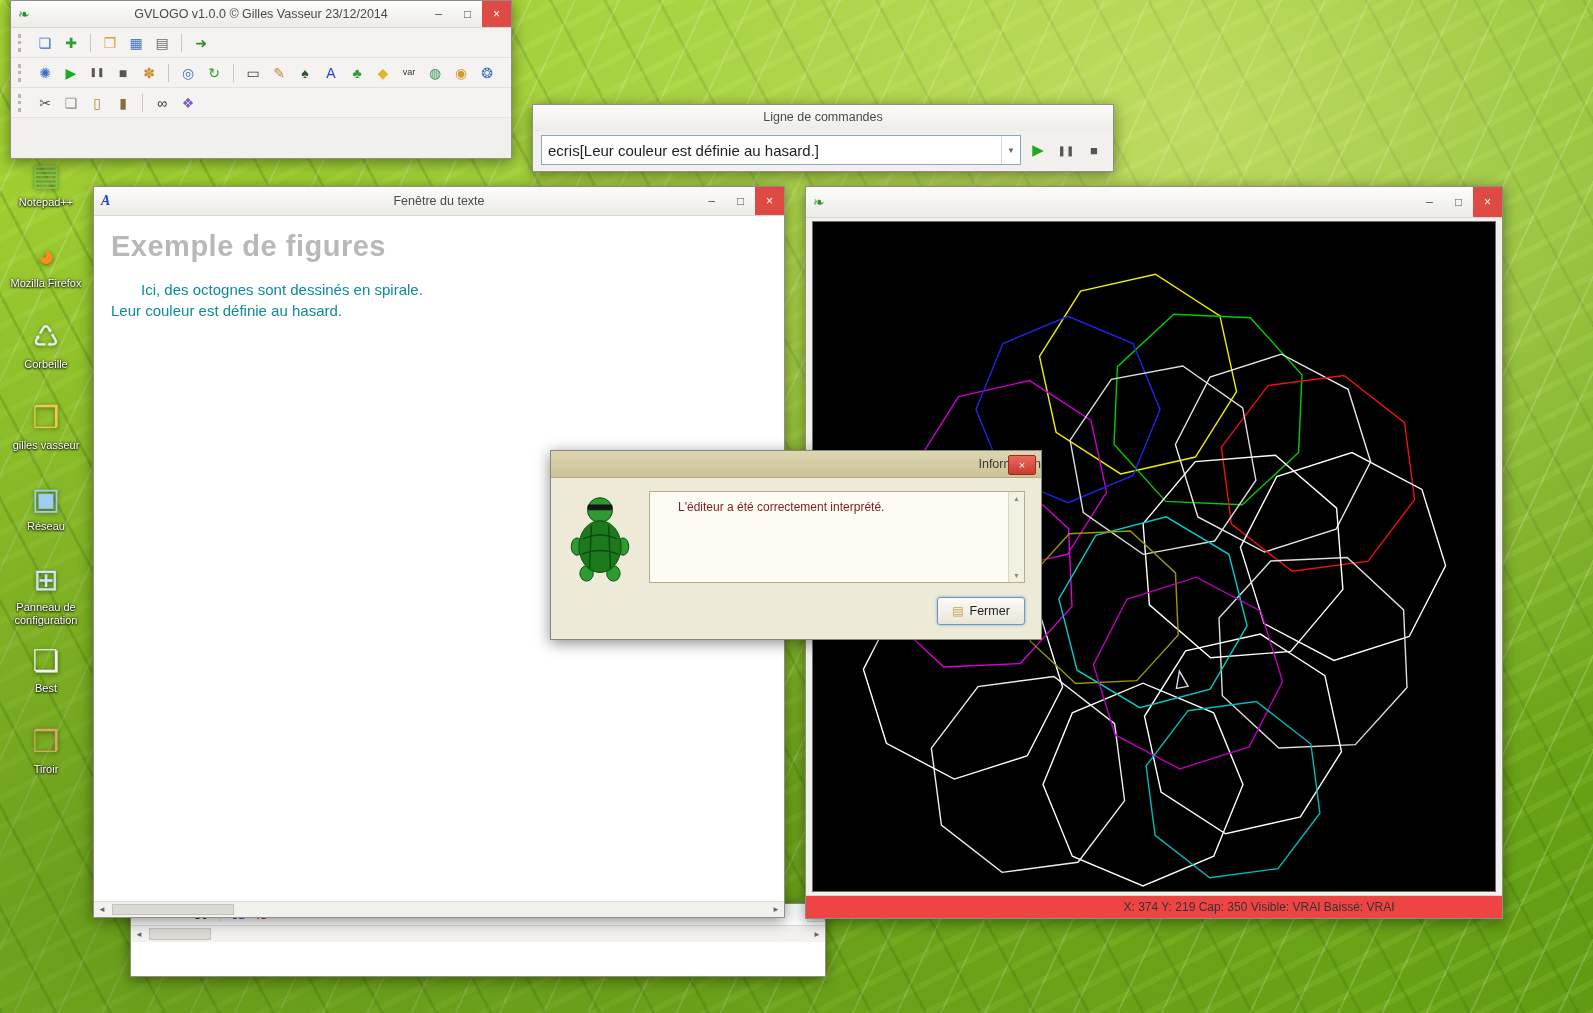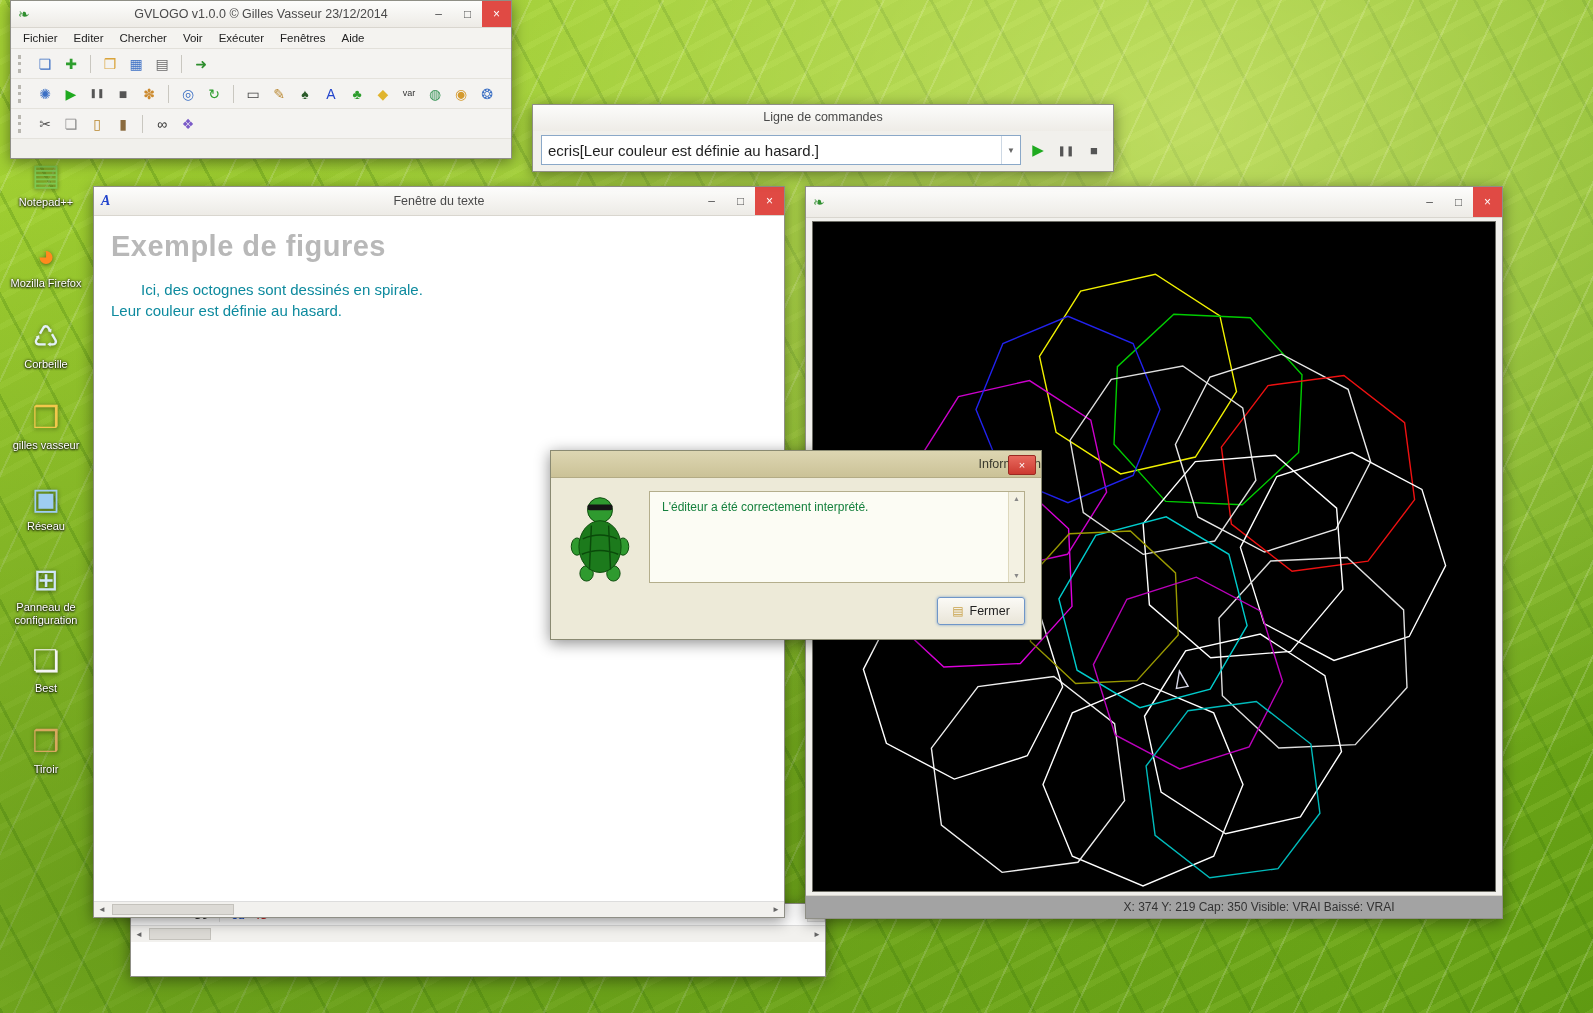--- a/index.html
+++ b/index.html
@@ -17,21 +17,21 @@
   
   .win{position:absolute;background:#f1f0ec;border:1px solid #8f8f86;box-shadow:0 3px 14px rgba(0,0,0,.45);}
   .titlebar{height:26px;display:flex;align-items:center;position:relative;
     background:linear-gradient(#fdfdfc,#edebe6);border-bottom:1px solid #d9d6cf;}
   .titlebar .wicon{margin-left:7px;z-index:2;font-size:14px;line-height:1;}
   .title-center{position:absolute;left:0;right:0;text-align:center;font-size:12.5px;color:#4a4a4a;}
   .winbtns{margin-left:auto;display:flex;height:100%;z-index:2;}
   .winbtn{width:29px;height:100%;display:flex;align-items:center;justify-content:center;
     font-size:12px;color:#555;}
   .winbtn.close{background:#e04a44;color:#fff;}
-  .statusbar{position:absolute;left:0;right:0;bottom:0;height:22px;background:#a3a3a3;
+  .statusbar{position:absolute;left:0;right:0;bottom:0;height:22px;background:#ef4444;
     border-top:1px solid #d8d6cf;font-size:12px;color:#333;display:flex;align-items:center;}
   .grip{position:absolute;right:1px;bottom:1px;width:14px;height:14px;
     background:repeating-linear-gradient(135deg,#bbb 0 2px,transparent 2px 5px);}
   
   .dicons{position:absolute;left:4px;top:156px;width:84px;display:flex;flex-direction:column;z-index:1;}
   .dicon{height:81px;display:flex;flex-direction:column;align-items:center;}
   .dicon-img{font-size:30px;line-height:38px;height:40px;filter:drop-shadow(0 1px 2px rgba(0,0,0,.5));}
   .dicon-label{font-size:11px;color:#fff;text-align:center;text-shadow:0 1px 2px #000, 0 0 3px #000;line-height:13px;}
   
   #main-window{left:10px;top:0;width:500px;height:157px;z-index:4;}
@@ -79,21 +79,21 @@
   .turtle-area svg{display:block;width:100%;height:100%;}
   #turtle-window .statusbar{justify-content:center;padding-left:210px;}
   
   #info-dialog{left:550px;top:450px;width:490px;height:188px;z-index:9;background:#edead8;border:1px solid #8a8a72;}
   #info-dialog .titlebar{height:26px;background:linear-gradient(#ddd6b2,#cbc297);border-bottom:1px solid #b3ab85;}
   #info-dialog .title-center{color:#3a3a2e;text-align:right;}
   .dlg-close{position:absolute;right:5px;top:4px;width:26px;height:18px;background:linear-gradient(#e86a5e,#cc3a30);
     color:#fff;font-size:11px;display:flex;align-items:center;justify-content:center;border:1px solid #9a2a22;border-radius:2px;}
   .dlg-turtle{position:absolute;left:18px;top:40px;}
   .dlg-msg{position:absolute;left:98px;right:16px;top:40px;height:90px;background:#fcfcf4;border:1px solid #b4ae8c;display:flex;}
-  .dlg-msg-text{flex:1;font-size:12px;color:#15803d;padding:8px 12px;}
+  .dlg-msg-text{flex:1;font-size:12px;color:#7f1d1d;padding:8px 28px;}
   .dlg-vscroll{width:15px;border-left:1px solid #ddd8bc;display:flex;flex-direction:column;justify-content:space-between;align-items:center;background:#f3f1e2;}
   .dlg-vscroll span{font-size:7px;color:#888;padding:3px 0;}
   .dlg-btn{position:absolute;right:16px;bottom:14px;width:86px;height:26px;display:flex;align-items:center;justify-content:center;gap:6px;
     background:linear-gradient(#fbfaf6,#e9e5d8);border:1px solid #6f96c8;border-radius:3px;box-shadow:0 0 3px rgba(80,130,200,.7);
     font-size:12.5px;color:#222;}
   .dlg-btn .bicon{color:#c8a24a;font-size:12px;}
   .leaf{color:#2e8e2e;}
 </style>
 </head>
 <body>
@@ -215,29 +215,20 @@
   <div class="win" id="main-window">
     <div class="titlebar">
       <span class="wicon leaf">❧</span>
       <span class="title-center">GVLOGO v1.0.0 © Gilles Vasseur 23/12/2014</span>
       <span class="winbtns">
         <span class="winbtn">–</span>
         <span class="winbtn">□</span>
         <span class="winbtn close">×</span>
       </span>
     </div>
-    <div class="menubar">
-        <span class="menu-item">Fichier</span>
-        <span class="menu-item">Editer</span>
-        <span class="menu-item">Chercher</span>
-        <span class="menu-item">Voir</span>
-        <span class="menu-item">Exécuter</span>
-        <span class="menu-item">Fenêtres</span>
-        <span class="menu-item">Aide</span>
-      </div>
     <div class="tbrow">
         <span class="tbhandle"></span>
         <span style="display:flex;align-items:center;">
           <span class="tbicon" style="color: rgb(59, 111, 196);">❏</span>
           <span class="tbicon" style="color: rgb(46, 158, 46);">✚</span>
           <span class="tbsep"></span>
           <span class="tbicon" style="color: rgb(217, 164, 58);">❒</span>
           <span class="tbicon" style="color: rgb(59, 111, 196);">▦</span>
           <span class="tbicon" style="color: rgb(106, 106, 106);">▤</span>
           <span class="tbsep"></span>

